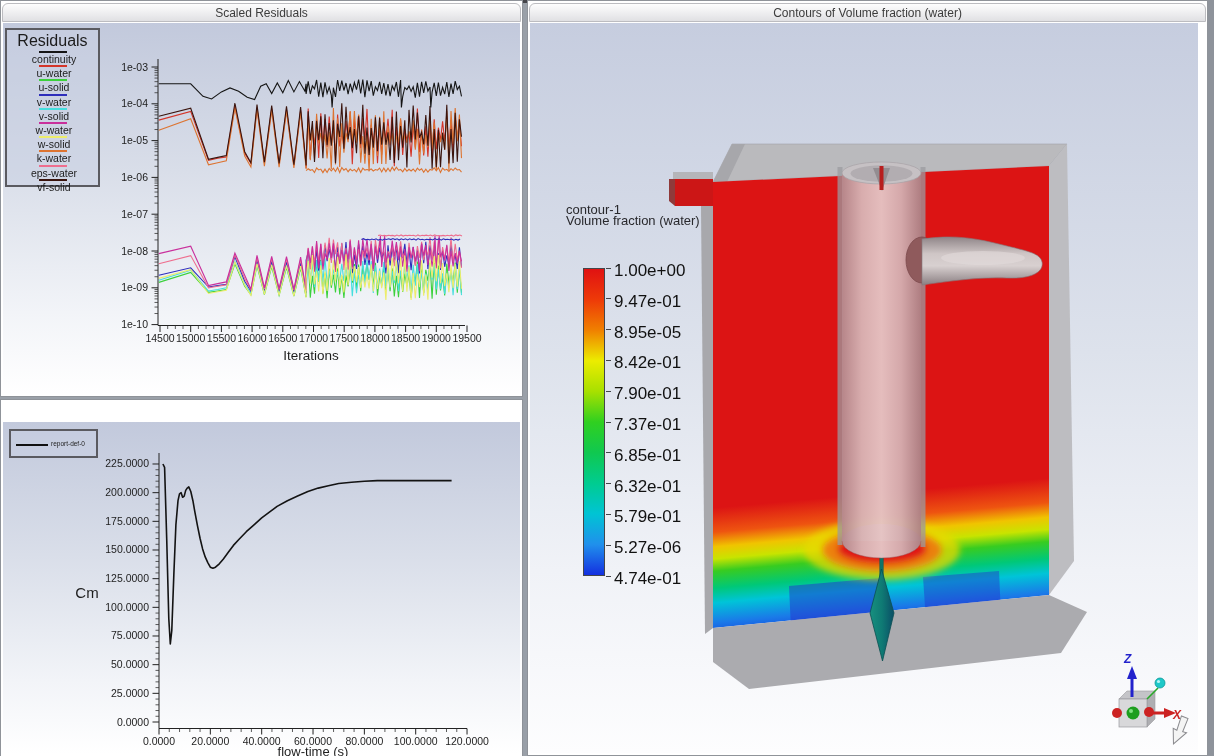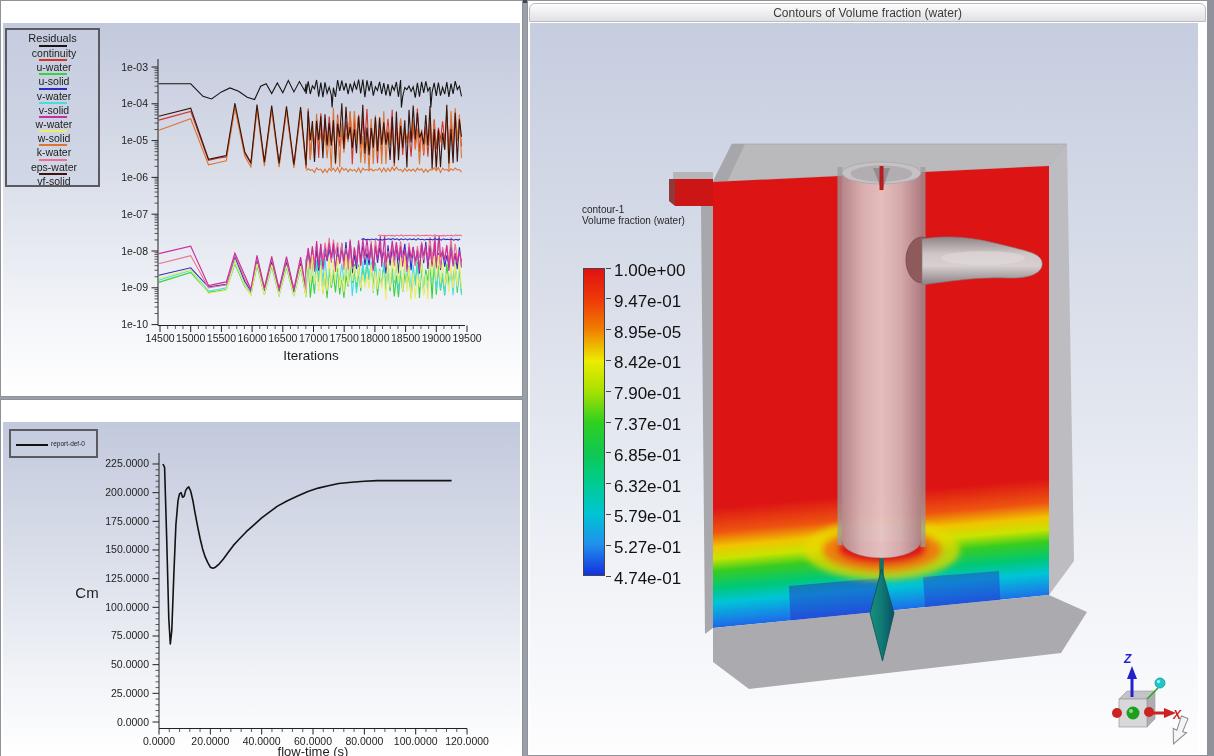--- a/index.html
+++ b/index.html
@@ -14,39 +14,40 @@
             border:1px solid #bcbcc0;border-radius:6px 6px 0 0;box-sizing:border-box;}
   .plotarea{position:absolute;left:2px;right:2px;top:22px;bottom:2px;
             background:linear-gradient(180deg,#c2c9dc 0%,#d9dee9 40%,#f2f4f8 78%,#ffffff 100%);}
   #p1{left:0;top:0;width:523px;height:397px;}
   #p2{left:0;top:399px;width:523px;height:357px;border-bottom:none;}
   #p3{left:527px;top:0;width:681px;height:756px;}
   #p3 .plotarea{right:9px;background:linear-gradient(180deg,#c6cddf 0%,#dde2ec 45%,#f0f2f7 75%,#fdfdfe 100%);}
   svg{position:absolute;left:0;top:0;}
   .legendbox{position:absolute;border:2px solid #5a5a60;background:rgba(200,208,226,0.55);box-sizing:border-box;}
   #res-legend{left:4px;top:27px;width:95px;height:159px;padding-top:2px;}
-  #res-legend .lt{font-size:11px;text-align:center;color:#1c1c1c;margin-bottom:1px;}
+  #res-legend .lt{font-size:16px;text-align:center;color:#1c1c1c;margin-bottom:1px;}
   .leg-row{display:flex;align-items:center;height:14.2px;padding-left:3px;flex-direction:column;}
   .leg-line{width:28px;height:2px;margin-right:3px;flex:none;}
   .leg-label{font-size:10.5px;color:#1c1c1c;white-space:nowrap;}
   #rep-legend{left:8px;top:29px;width:89px;height:29px;}
   #rep-legend .leg-line{width:32px;height:2px;background:#111;position:absolute;left:5px;top:13px;}
   #rep-legend .leg-label{position:absolute;left:40px;top:9px;font-size:6.5px;color:#222;}
   #colorbar{position:absolute;left:55px;top:267px;width:22px;height:308px;border:1px solid #44464a;box-sizing:border-box;}
   .cb-label{position:absolute;left:86px;width:80px;font-size:17px;color:#111;}
   .cb-tick{position:absolute;left:78px;width:5px;height:1px;background:#44464a;}
-  #contour-tag{position:absolute;left:54px;top:203px;font-size:10px;color:#28282c;line-height:11px;}
+  #contour-tag{position:absolute;left:38px;top:203px;font-size:13px;color:#28282c;line-height:11px;}
 </style>
 </head>
 <body>
 
 <div id="topstrip"></div>
 <div id="rightstrip"></div>
 
 <div class="panel" id="p1">
+  <div class="titlebar">Scaled Residuals</div>
   <div class="plotarea"></div>
   <svg id="res-svg" width="523" height="397" viewBox="0 0 523 397">
       <line x1="157" y1="58" x2="157" y2="324.5" stroke="#222" stroke-width="1"></line>
       <line x1="157" y1="324.5" x2="464" y2="324.5" stroke="#222" stroke-width="1"></line>
       <line x1="150.5" y1="66" x2="157" y2="66" stroke="#222" stroke-width="1"></line>
       <text x="147" y="69.5" text-anchor="end" font-size="10.5" font-family="Liberation Sans, sans-serif" fill="#1d1d1d">1e-03</text>
       <line x1="150.5" y1="102.8" x2="157" y2="102.8" stroke="#222" stroke-width="1"></line>
       <text x="147" y="106.3" text-anchor="end" font-size="10.5" font-family="Liberation Sans, sans-serif" fill="#1d1d1d">1e-04</text>
       <line x1="150.5" y1="139.6" x2="157" y2="139.6" stroke="#222" stroke-width="1"></line>
       <text x="147" y="143.1" text-anchor="end" font-size="10.5" font-family="Liberation Sans, sans-serif" fill="#1d1d1d">1e-05</text>
@@ -454,21 +455,21 @@
       <div class="cb-label" style="top: 383.2px;">7.90e-01</div>
       <div class="cb-tick" style="top: 420.5px;"></div>
       <div class="cb-label" style="top: 414px;">7.37e-01</div>
       <div class="cb-tick" style="top: 451.3px;"></div>
       <div class="cb-label" style="top: 444.8px;">6.85e-01</div>
       <div class="cb-tick" style="top: 482.1px;"></div>
       <div class="cb-label" style="top: 475.6px;">6.32e-01</div>
       <div class="cb-tick" style="top: 512.9px;"></div>
       <div class="cb-label" style="top: 506.4px;">5.79e-01</div>
       <div class="cb-tick" style="top: 543.7px;"></div>
-      <div class="cb-label" style="top: 537.2px;">5.27e-01</div>
+      <div class="cb-label" style="top: 537.2px;">5.27e-06</div>
       <div class="cb-tick" style="top: 574.5px;"></div>
       <div class="cb-label" style="top: 568px;">4.74e-01</div>
     </div>
 
   <svg id="triad-svg" width="115" height="108" viewBox="0 0 115 108" style="left:575px;top:648px;">
     <polygon points="16,50 24,42 52,42 44,50" fill="#c4c4c8" stroke="#9a9a9e" stroke-width="0.6"></polygon>
     <polygon points="44,50 52,42 52,70 44,78" fill="#aeaeb2" stroke="#9a9a9e" stroke-width="0.6"></polygon>
     <rect x="16" y="50" width="28" height="28" fill="#d8d8da" stroke="#9a9a9e" stroke-width="0.7"></rect>
     <circle cx="14" cy="64" r="5" fill="#cc2222"></circle>
     <circle cx="46" cy="63" r="5" fill="#cc2222"></circle>

